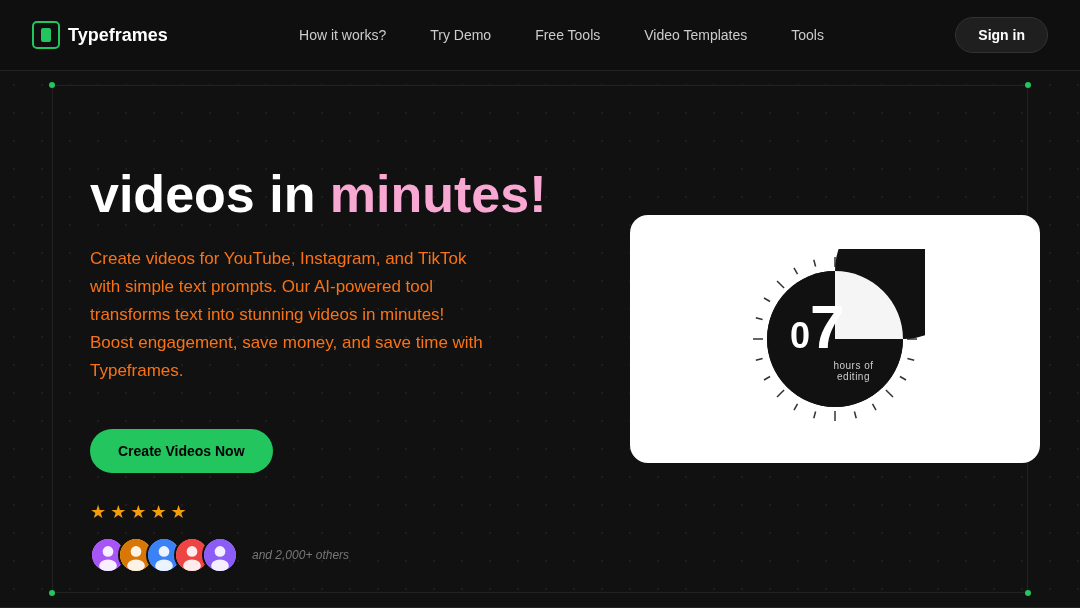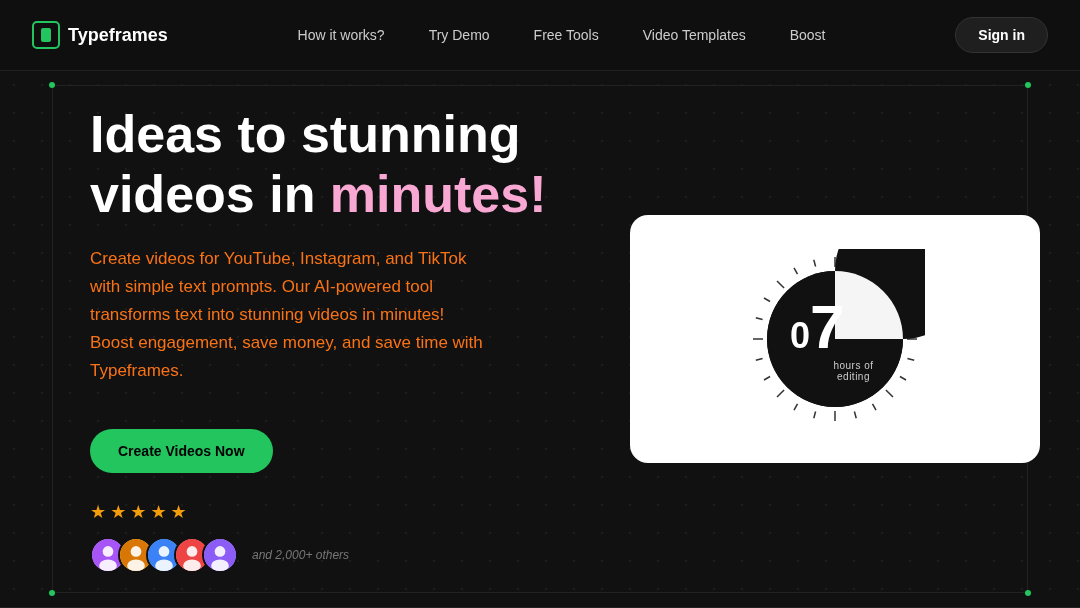--- a/index.html
+++ b/index.html
@@ -304,38 +304,38 @@
       <div class="logo-icon-inner"></div>
     </div>
     <span>Typeframes</span>
   </div>
 
   <div class="nav-links">
     <a>How it works?</a>
     <a>Try Demo</a>
     <a>Free Tools</a>
     <a>Video Templates</a>
-    <a>Boost</a>
+    <a>Tools</a>
   </div>
 
   <button class="sign-in-btn">Sign in</button>
 </nav>
 
 <div class="main-wrapper">
   <div class="border-rect"></div>
   <div class="dot dot-tl"></div>
   <div class="dot dot-tr"></div>
   <div class="dot dot-bl"></div>
   <div class="dot dot-br"></div>
 
   <div class="content">
 
     <div class="hero-left">
       <h1 class="hero-title">
-        <span>Ideas to stunning</span><br>
+        <br>
         <span>videos in </span><span class="highlight">minutes!</span>
       </h1>
       <p class="hero-desc">Create videos for YouTube, Instagram, and TikTok with simple text prompts. Our AI-powered tool transforms text into stunning videos in minutes! Boost engagement, save money, and save time with Typeframes.</p>
       <button class="cta-btn">Create Videos Now</button>
       <div class="stars">
         <span class="star">★</span>
         <span class="star">★</span>
         <span class="star">★</span>
         <span class="star">★</span>
         <span class="star">★</span>

